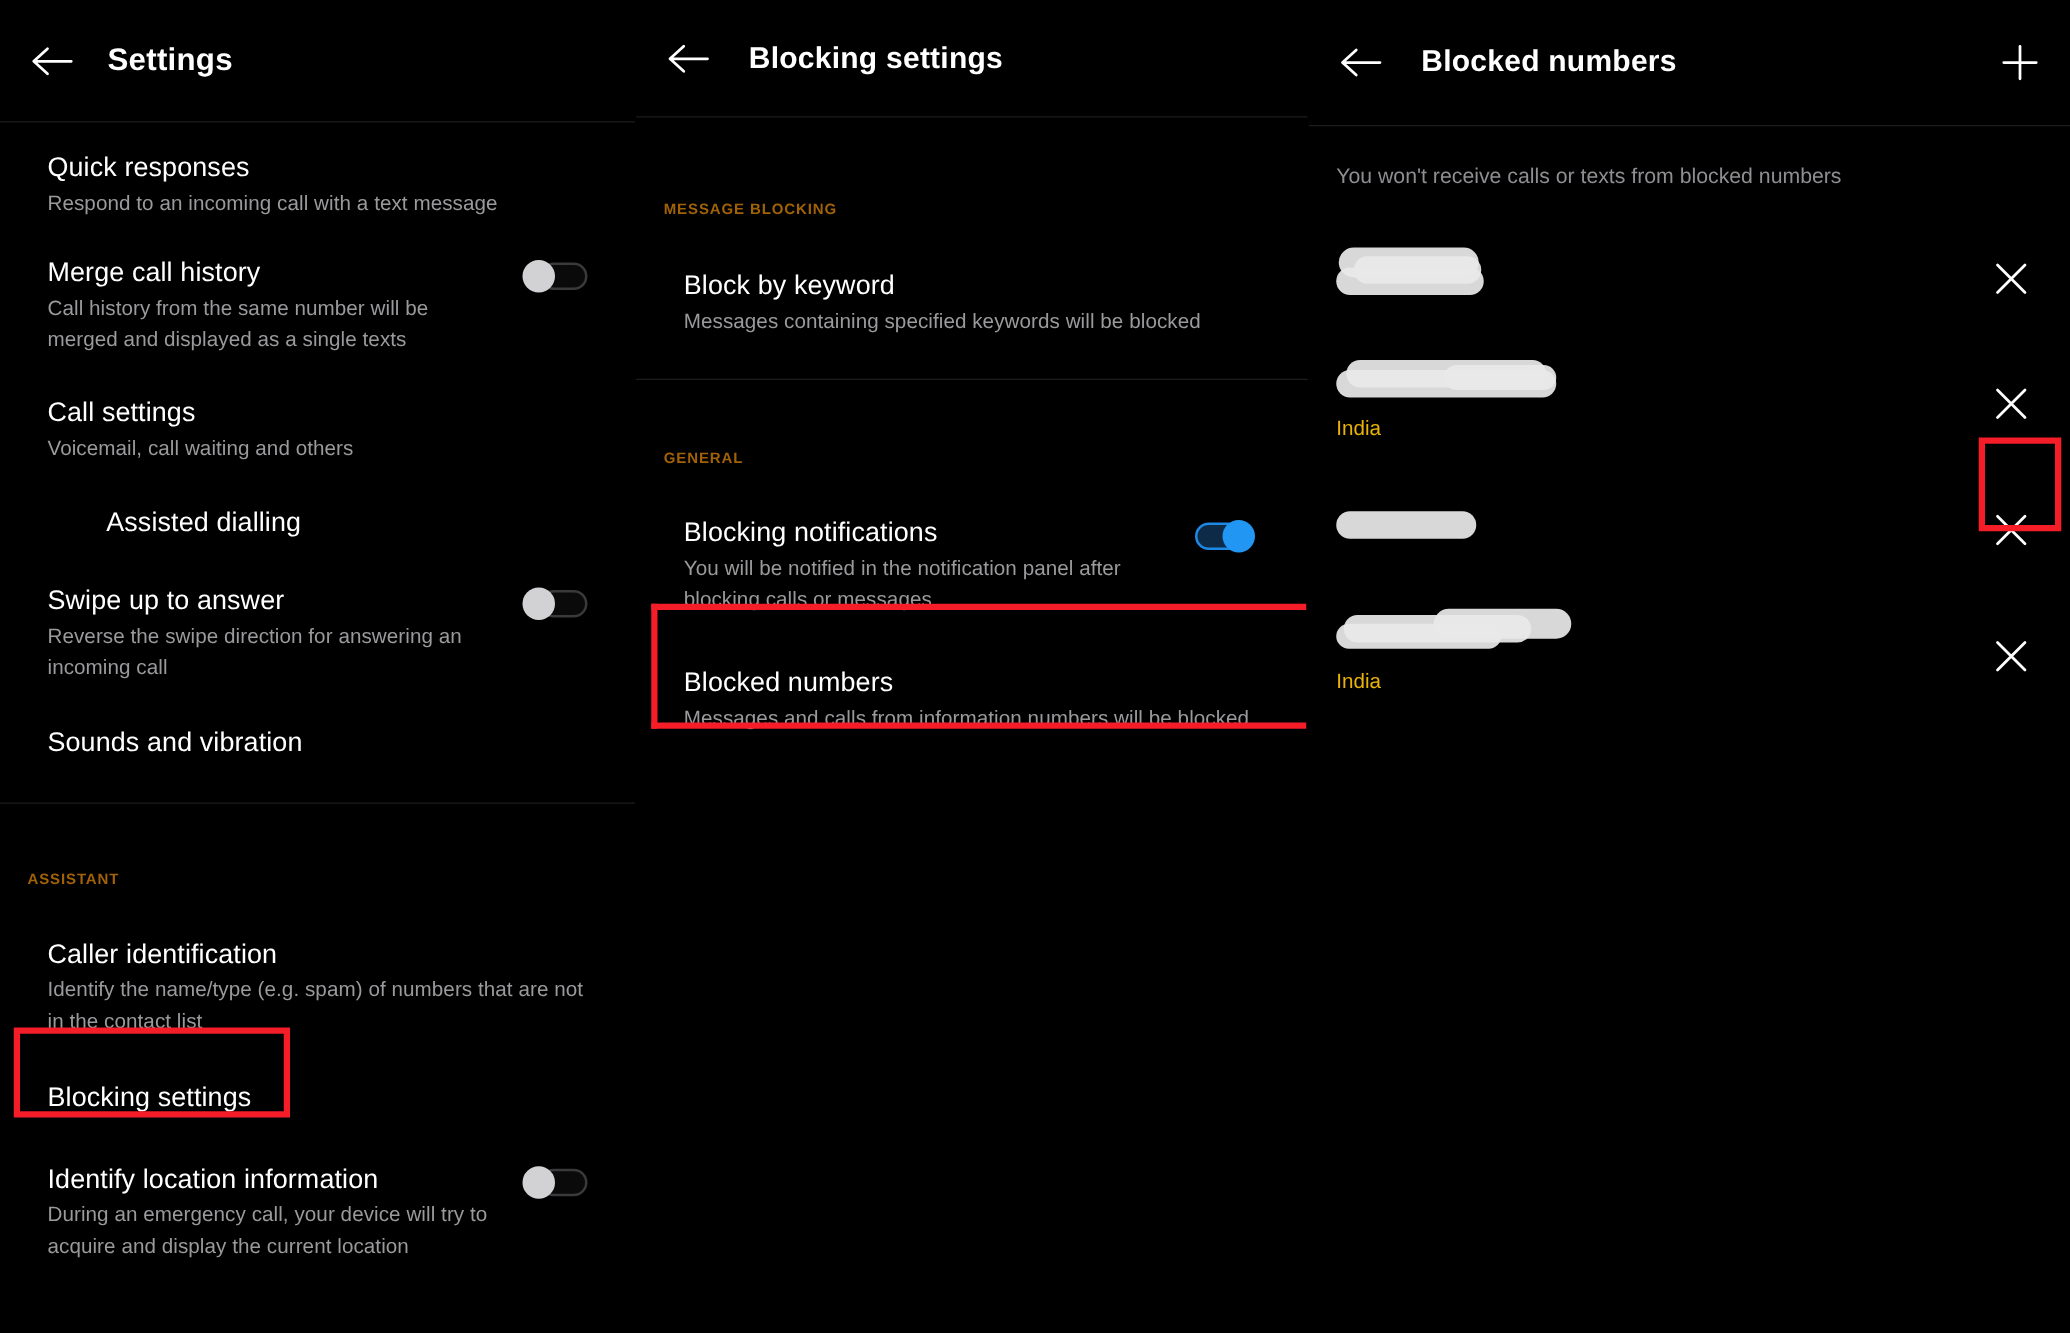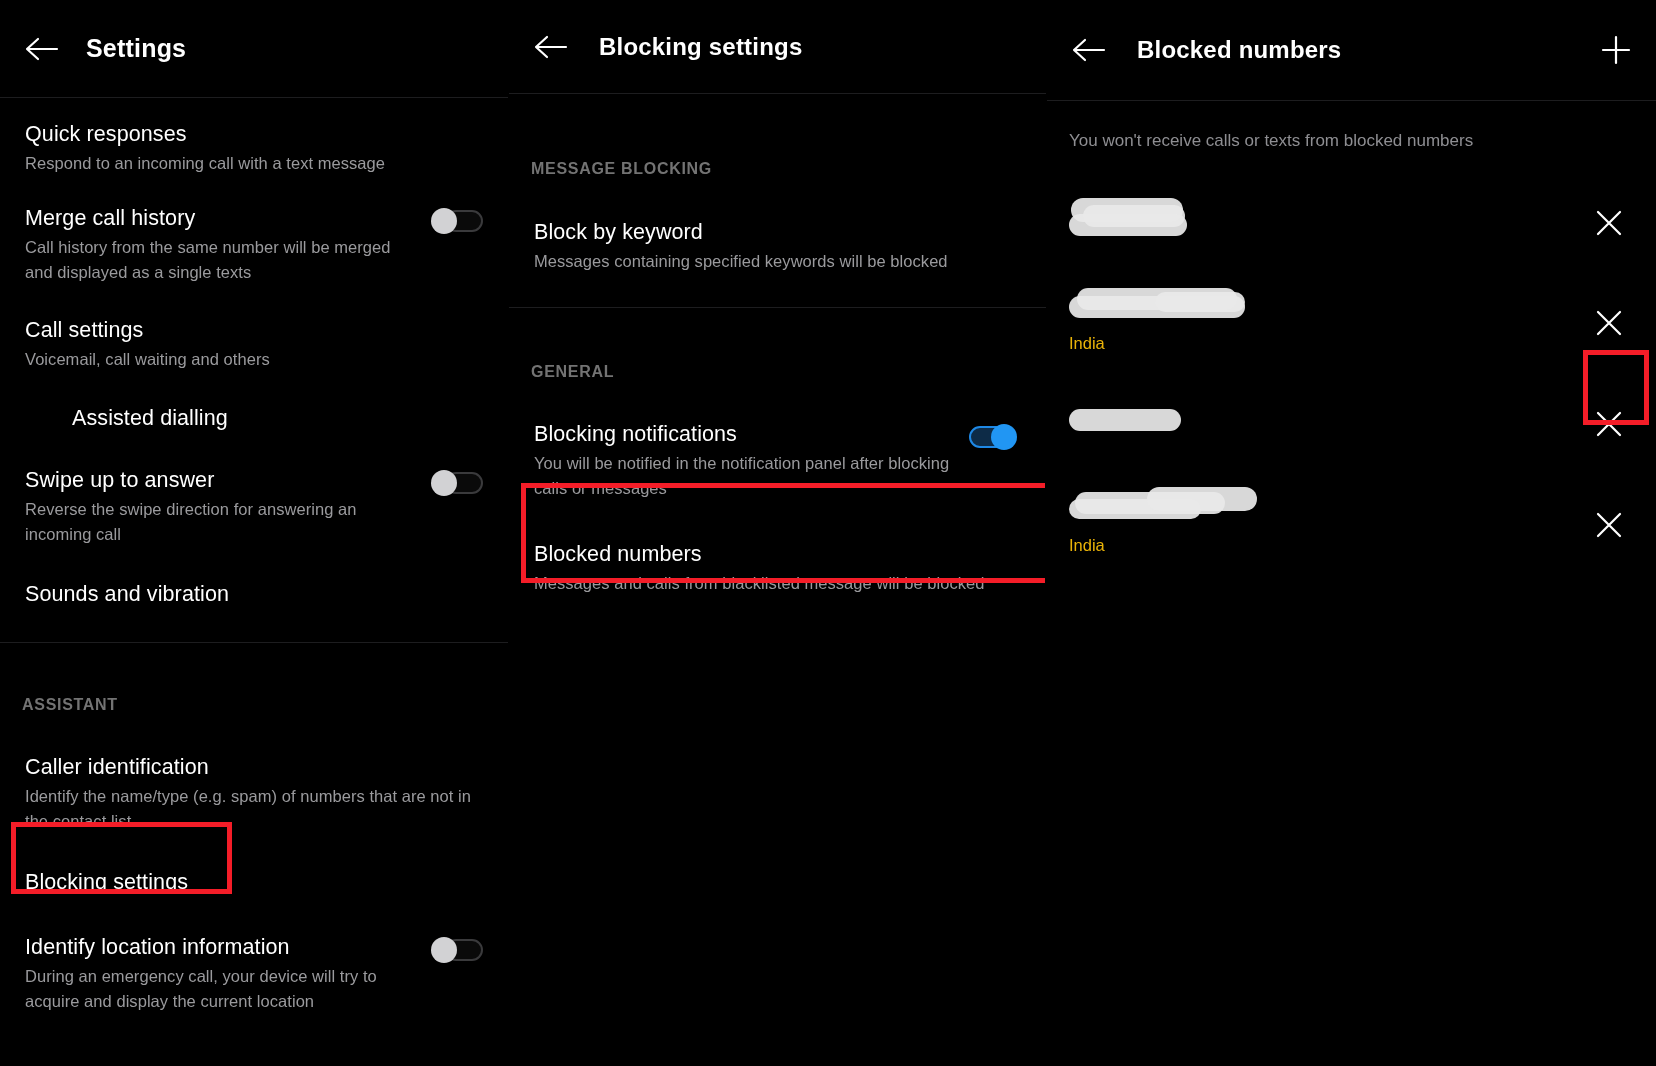--- a/index.html
+++ b/index.html
@@ -62,21 +62,21 @@
   }
   .hdr-rule-left  { margin-left: 0;  width: 508px; }
   .hdr-rule-mid   { width: 537px; }
   .hdr-rule-right { width: 611px; }
 
   
   .list { padding: 0; }
   .row {
     position: relative;
     display: flex; align-items: flex-start;
-    padding: 0 25px;
+    padding: 0 38px;
   }
   .row-text { flex: 1 1 auto; min-width: 0; }
   .row-title {
     color: #ffffff;
     font-size: 21.5px;
     line-height: 28px;
     font-weight: 400;
     letter-spacing: .1px;
   }
   .row-sub {
@@ -111,22 +111,22 @@
     left: 0; width: 38px;
     border-color: #1e88e5;
     background: #0d2b47;
   }
   .toggle.on .knob {
     left: 22px;
     background: #2196f3;
   }
 
   .section-head {
-    color: #737373;
-    font-size: 16px;
+    color: #a16207;
+    font-size: 12px;
     font-weight: bold;
     letter-spacing: .7px;
     padding: 0 22px;
   }
 
   .group-rule {
     height: 1px;
     background: #1d1d1f;
     margin: 0;
   }
@@ -313,21 +313,21 @@
         </div>
         <div class="toggle on" style="margin-top:4px;">
           <div class="track"></div>
           <div class="knob"></div>
         </div>
       </div>
 
       <div class="row" style="padding-top:39px;">
         <div class="row-text">
           <div class="row-title">Blocked numbers</div>
-          <div class="row-sub">Messages and calls from blacklisted message will be blocked</div>
+          <div class="row-sub">Messages and calls from information numbers will be blocked</div>
         </div>
       </div>
     </div>
 
     <div class="hl" style="left:12px; top:483px; width:524px; height:100px; border-right:none;"></div>
   </div>
 
   <div class="panel-divider"></div>
 
   <div class="panel panel-right">

